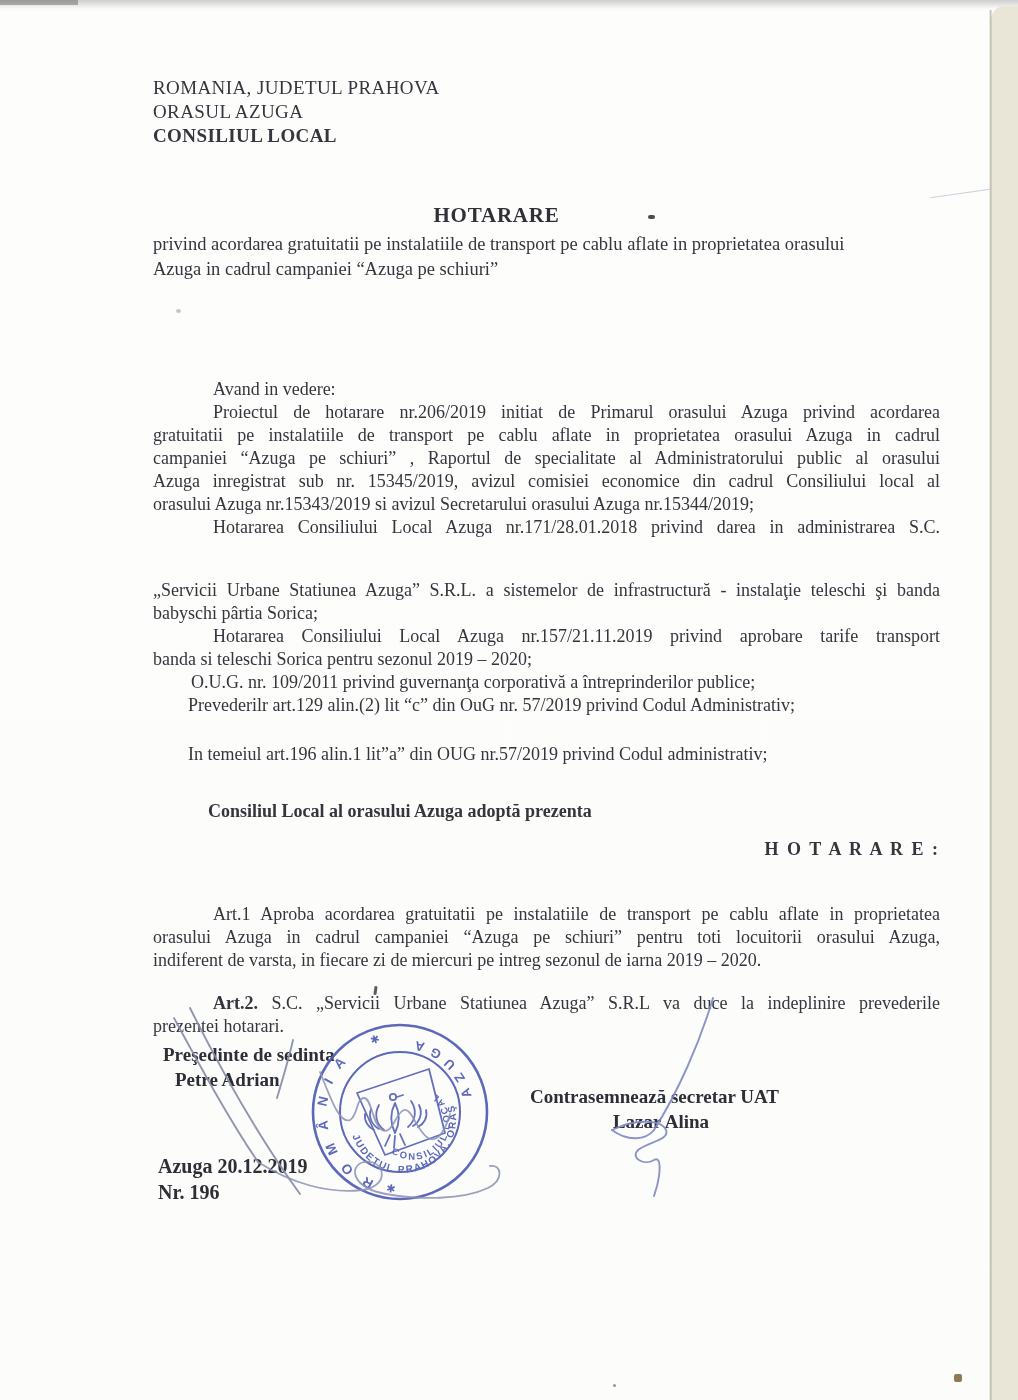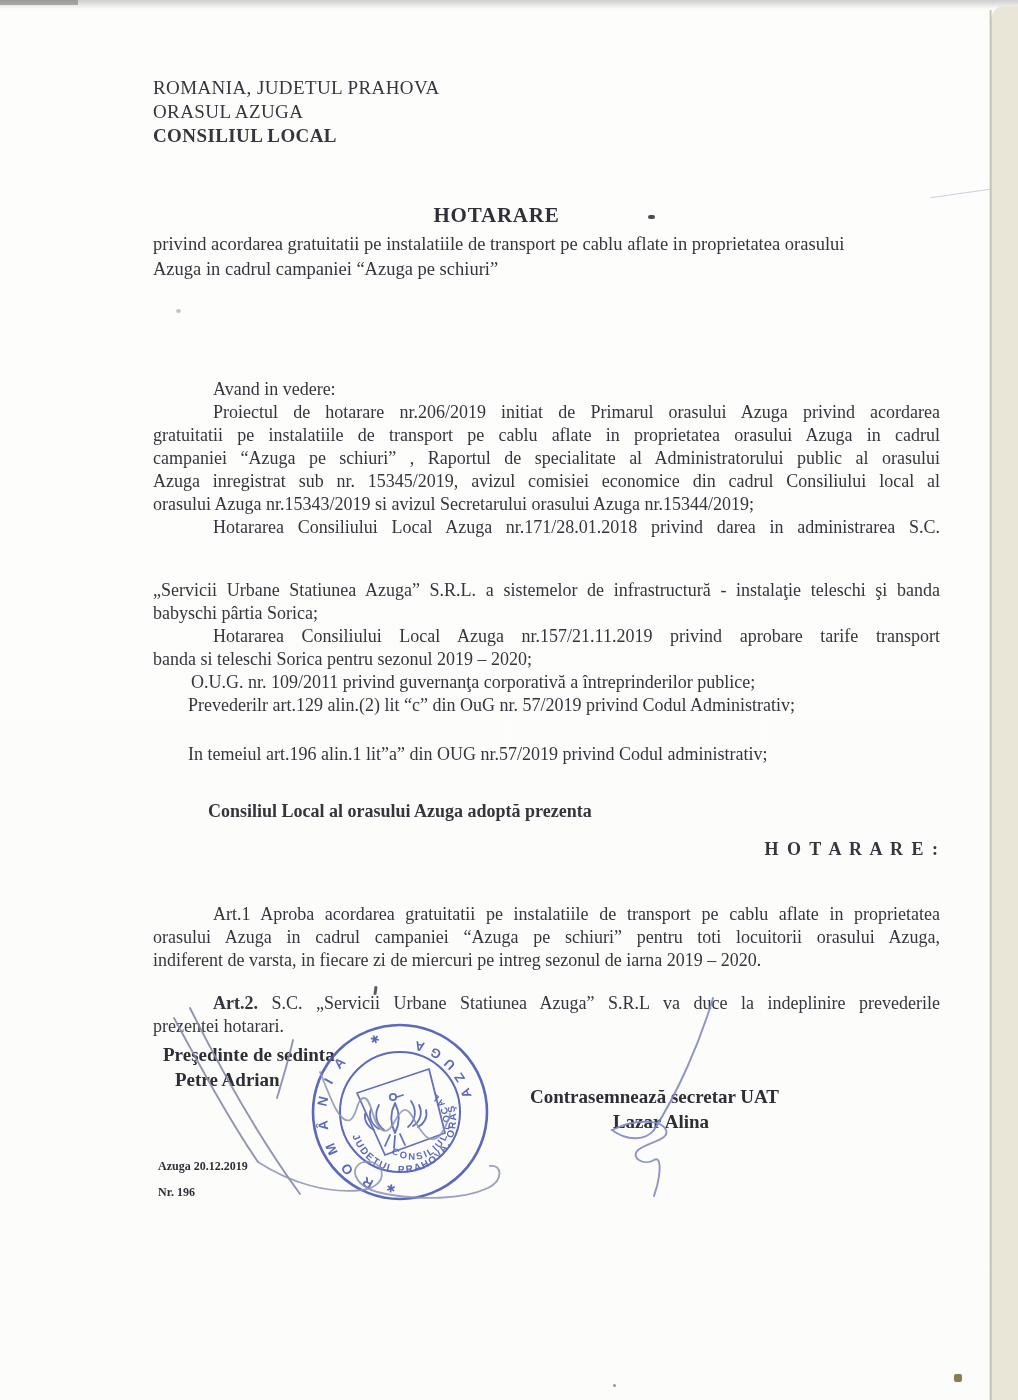--- a/index.html
+++ b/index.html
@@ -31,21 +31,21 @@
   .letterhead .hline:nth-child(3){font-weight:bold;}
   .doc-title{position:absolute;left:103px;top:203px;width:787px;text-align:center;
     font-size:21px;font-weight:bold;letter-spacing:.8px;color:#303039;}
   .subtitle{position:absolute;left:153px;top:232px;width:800px;font-size:18.5px;line-height:25px;}
   .bodyblock{position:absolute;left:153px;top:378px;width:787px;font-size:18px;line-height:23px;}
   .bodyblock .line{min-height:23px;}
   .sig-left{position:absolute;left:163px;top:1042px;font-size:19px;line-height:25px;font-weight:bold;color:#2e2e36;}
   .sig-left .sig-name{padding-left:12px;}
   .sig-right{position:absolute;left:530px;top:1041px;width:262px;font-size:19px;line-height:25px;font-weight:bold;color:#2e2e36;margin-top:43px;}
   .sig-right .sig-name{text-align:center;}
-  .date-block{position:absolute;left:158px;top:1153px;font-size:12px;line-height:26px;font-weight:bold;color:#2e2e36;}
+  .date-block{position:absolute;left:158px;top:1153px;font-size:20px;line-height:26px;font-weight:bold;color:#2e2e36;}
   
   .stamp{position:absolute;left:305px;top:1017px;width:190px;height:190px;opacity:.92;}
   .stamp text{fill:#4f5cb4;font-family:"Liberation Sans","DejaVu Sans",sans-serif;font-weight:bold;}
   .stamp .t-country{font-size:13.5px;letter-spacing:13px;}
   .stamp .t-city{font-size:13px;letter-spacing:9px;}
   .stamp .t-star{font-size:11px;letter-spacing:0;}
   .stamp .t-ring2{font-size:10px;letter-spacing:1.6px;}
   .stamp .t-ring3{font-size:9.5px;letter-spacing:2px;}
   .ink{position:absolute;left:0;top:0;pointer-events:none;}
 </style>

